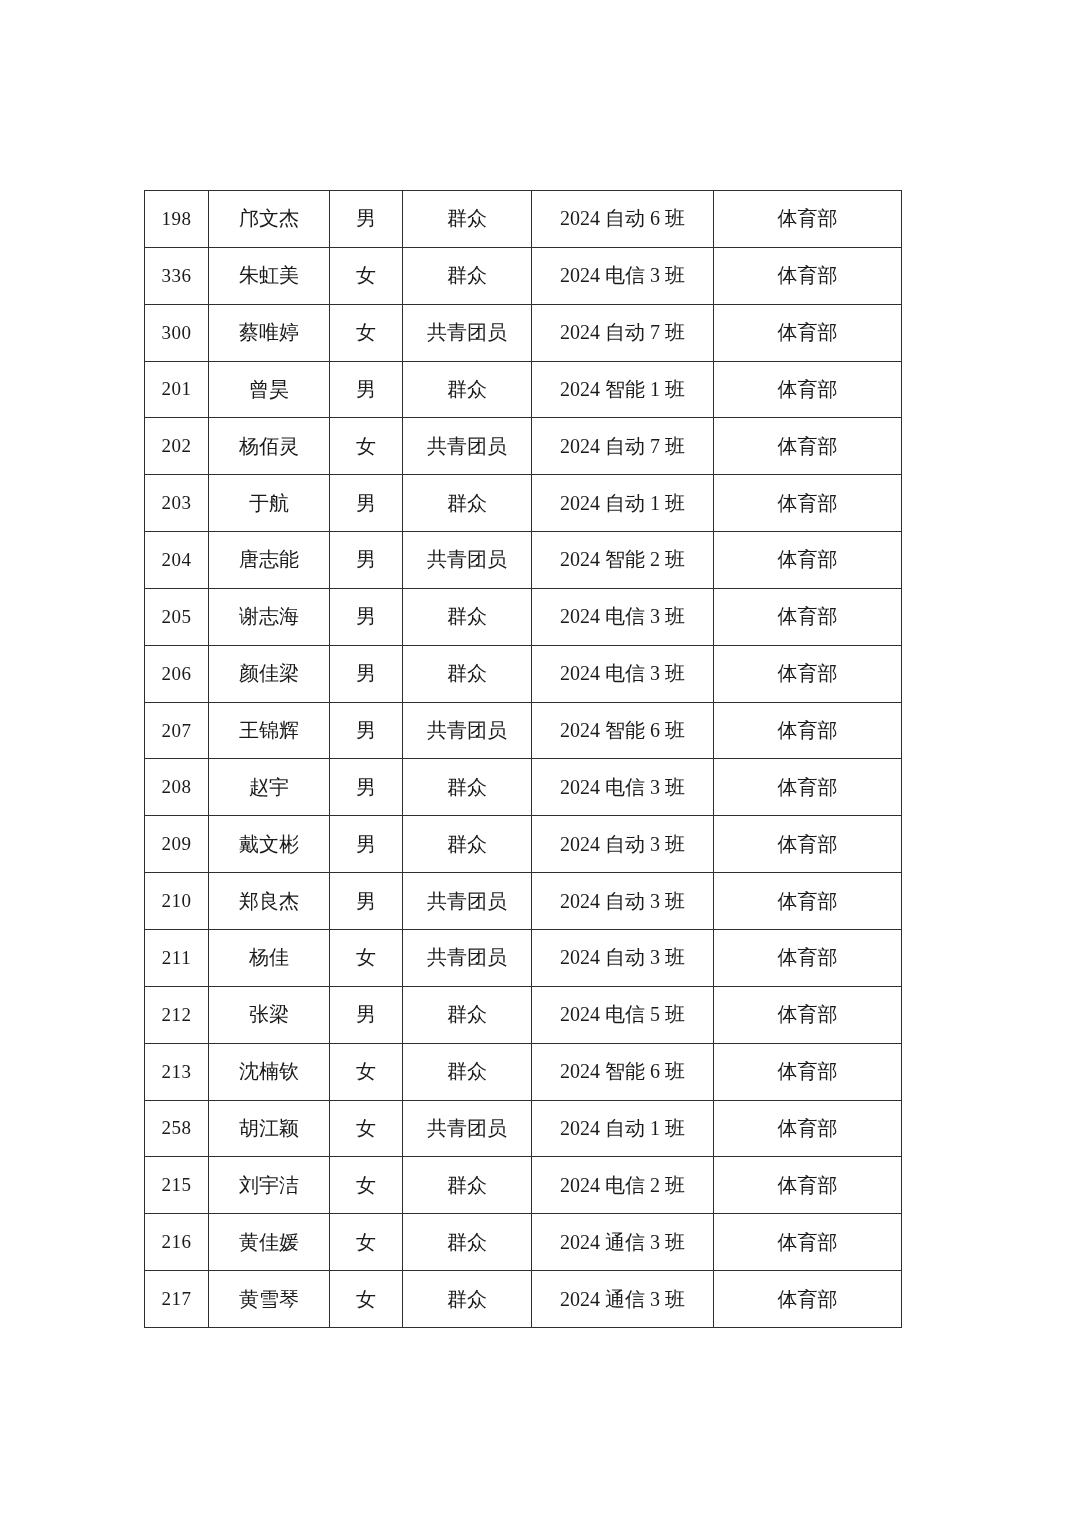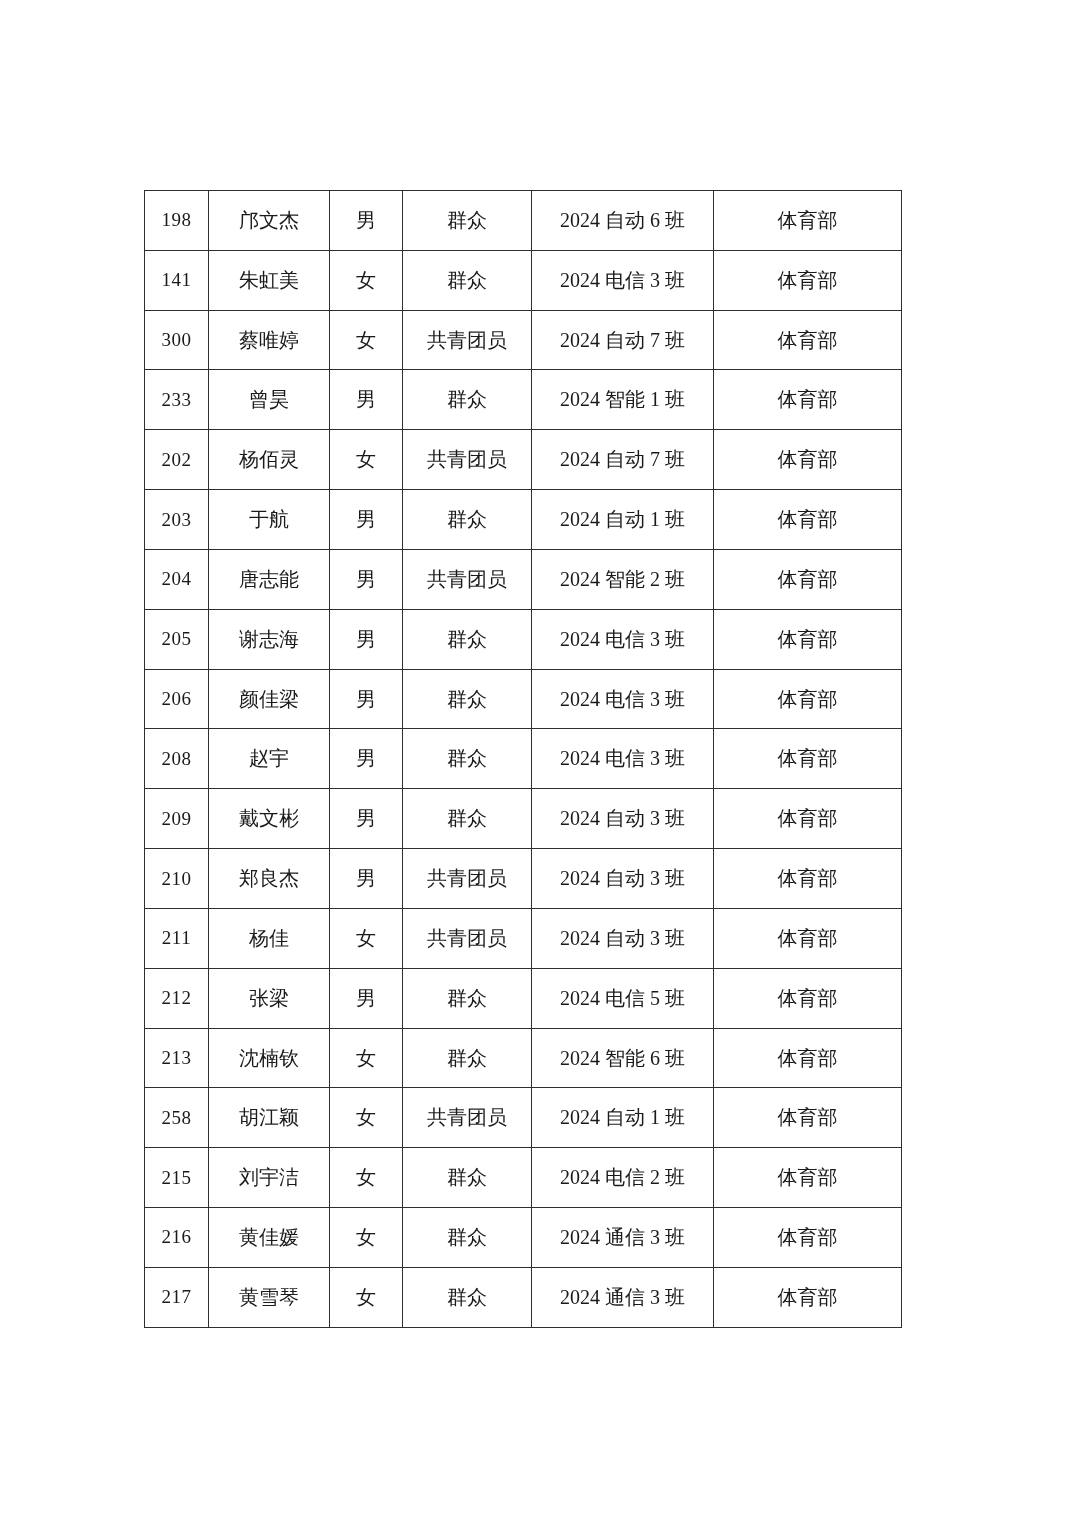--- a/index.html
+++ b/index.html
@@ -62,37 +62,37 @@
     <tbody id="roster-body">
         <tr>
           <td class="num">198</td>
           <td>邝文杰</td>
           <td>男</td>
           <td>群众</td>
           <td>2024 自动 6 班</td>
           <td>体育部</td>
         </tr>
         <tr>
-          <td class="num">141</td>
+          <td class="num">336</td>
           <td>朱虹美</td>
           <td>女</td>
           <td>群众</td>
           <td>2024 电信 3 班</td>
           <td>体育部</td>
         </tr>
         <tr>
           <td class="num">300</td>
           <td>蔡唯婷</td>
           <td>女</td>
           <td>共青团员</td>
           <td>2024 自动 7 班</td>
           <td>体育部</td>
         </tr>
         <tr>
-          <td class="num">233</td>
+          <td class="num">201</td>
           <td>曾昊</td>
           <td>男</td>
           <td>群众</td>
           <td>2024 智能 1 班</td>
           <td>体育部</td>
         </tr>
         <tr>
           <td class="num">202</td>
           <td>杨佰灵</td>
           <td>女</td>
@@ -123,20 +123,28 @@
           <td>群众</td>
           <td>2024 电信 3 班</td>
           <td>体育部</td>
         </tr>
         <tr>
           <td class="num">206</td>
           <td>颜佳梁</td>
           <td>男</td>
           <td>群众</td>
           <td>2024 电信 3 班</td>
+          <td>体育部</td>
+        </tr>
+        <tr>
+          <td class="num">207</td>
+          <td>王锦辉</td>
+          <td>男</td>
+          <td>共青团员</td>
+          <td>2024 智能 6 班</td>
           <td>体育部</td>
         </tr>
         <tr>
           <td class="num">208</td>
           <td>赵宇</td>
           <td>男</td>
           <td>群众</td>
           <td>2024 电信 3 班</td>
           <td>体育部</td>
         </tr>

